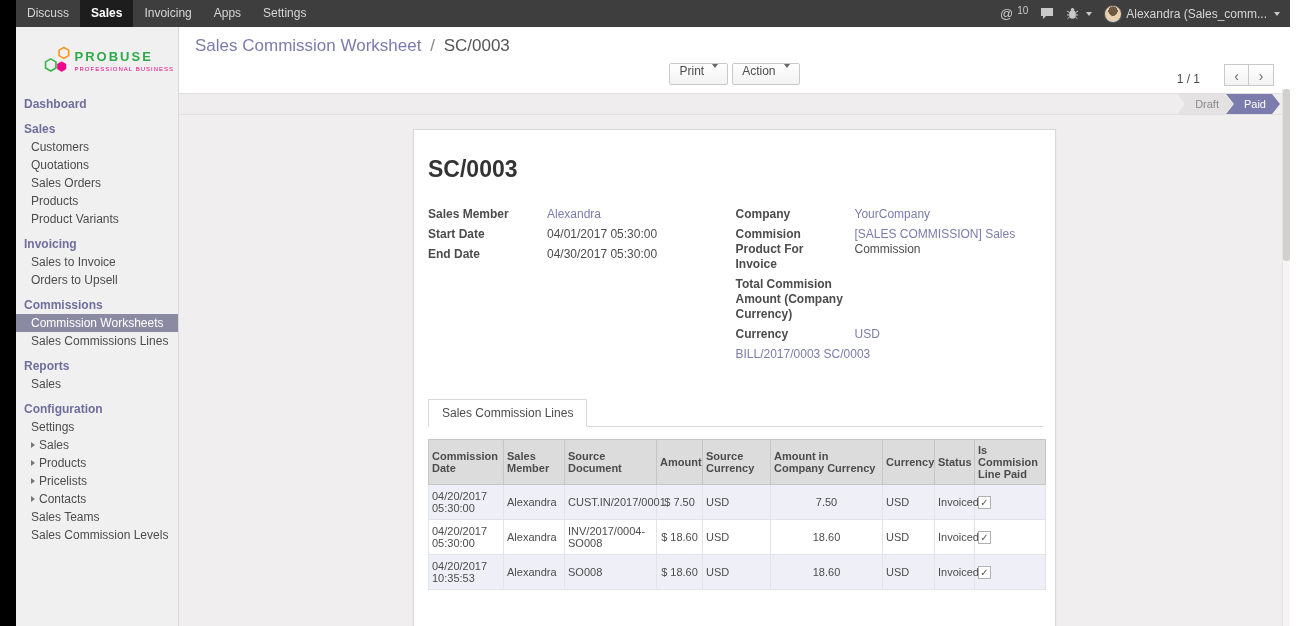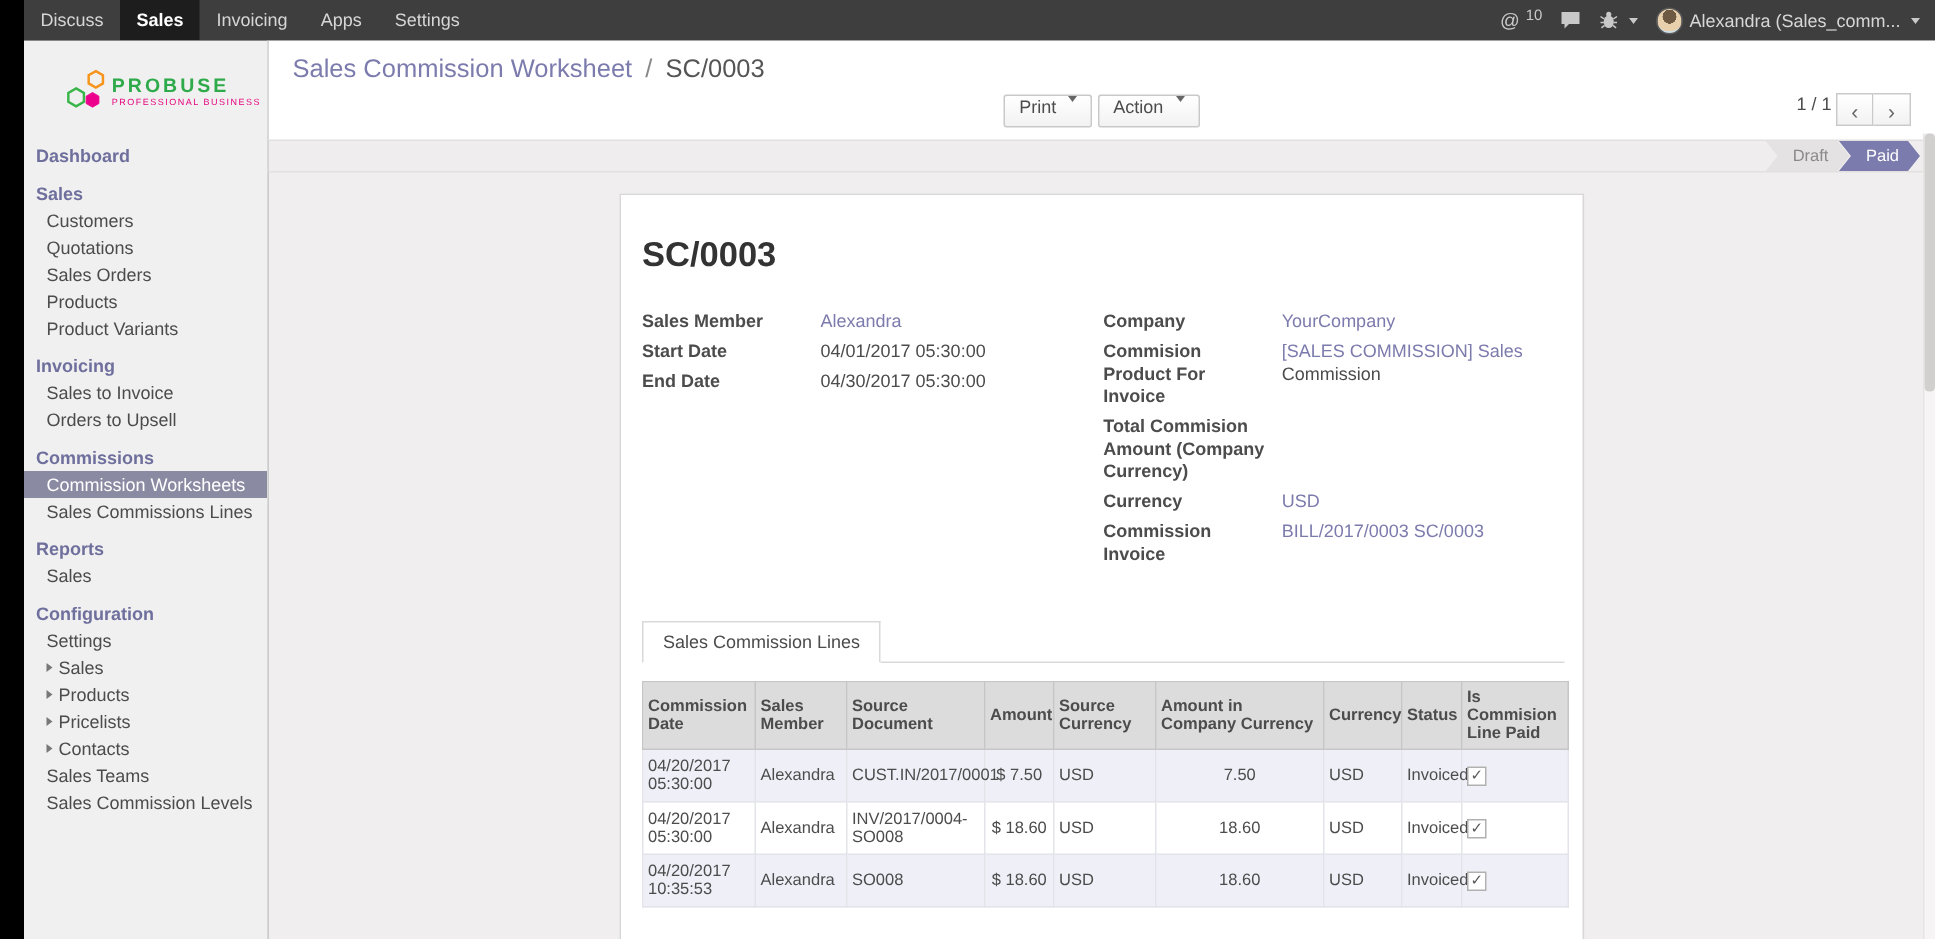--- a/index.html
+++ b/index.html
@@ -68,21 +68,21 @@
   .breadcrumb { font-size:17px; line-height:22px; }
   .breadcrumb .bc-parent { color:#7c7bad; cursor:pointer; }
   .breadcrumb .bc-sep { color:#888; margin:0 4px; }
   .breadcrumb .bc-current { color:#555; }
   .cp-buttons { position:relative; margin-top:5px; height:24px; display:flex; justify-content:center; align-items:center; gap:4px; }
   .btn {
     background:linear-gradient(#ffffff,#f2f2f2); border:1px solid #c9c9c9; border-radius:2px;
     height:22px; padding:0 9px; font-size:12px; color:#4c4c4c; display:inline-flex; align-items:flex-start; gap:5px; cursor:pointer;
   }
   .btn .caret { border-top-color:#666; }
-  .pager { position:absolute; right:0; top:0; height:24px; display:flex; align-items:flex-start; gap:3px; }
+  .pager { position:absolute; right:0; top:0; height:24px; display:flex; align-items:flex-end; gap:24px; }
   .pager-text { font-size:12px; color:#4c4c4c; }
   .pager-btns { display:flex; }
   .pager-btn {
     width:25px; height:22px; background:linear-gradient(#ffffff,#f2f2f2); border:1px solid #c9c9c9;
     text-align:center; line-height:20px; font-size:14px; color:#666; cursor:pointer;
   }
   .pager-btn + .pager-btn { border-left:none; }
 
   
   .statusbar {
@@ -286,21 +286,20 @@
                 </div>
               </div>
               <div class="frow">
                 <div class="flabel">Total Commision Amount (Company Currency)</div>
               </div>
               <div class="frow">
                 <div class="flabel">Currency</div>
                 <div class="fvalue"><a class="link">USD</a></div>
               </div>
               <div class="frow">
-                <div class="flabel">Commission Invoice</div>
                 <div class="fvalue"><a class="link">BILL/2017/0003 SC/0003</a></div>
               </div>
             </div>
           </div>
 
           <div class="tabbar">
             <span class="tab">Sales Commission Lines</span>
           </div>
 
           <table class="lines">

